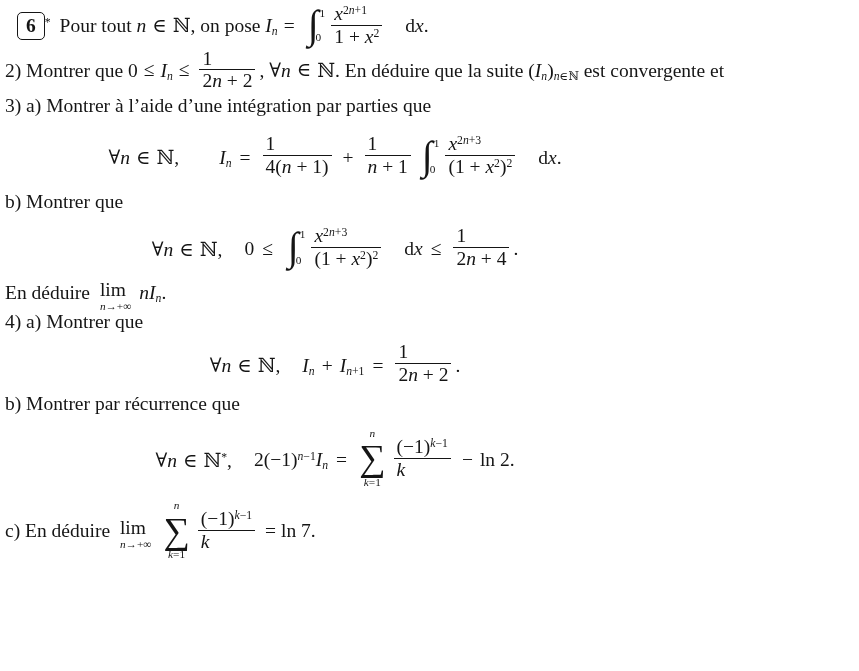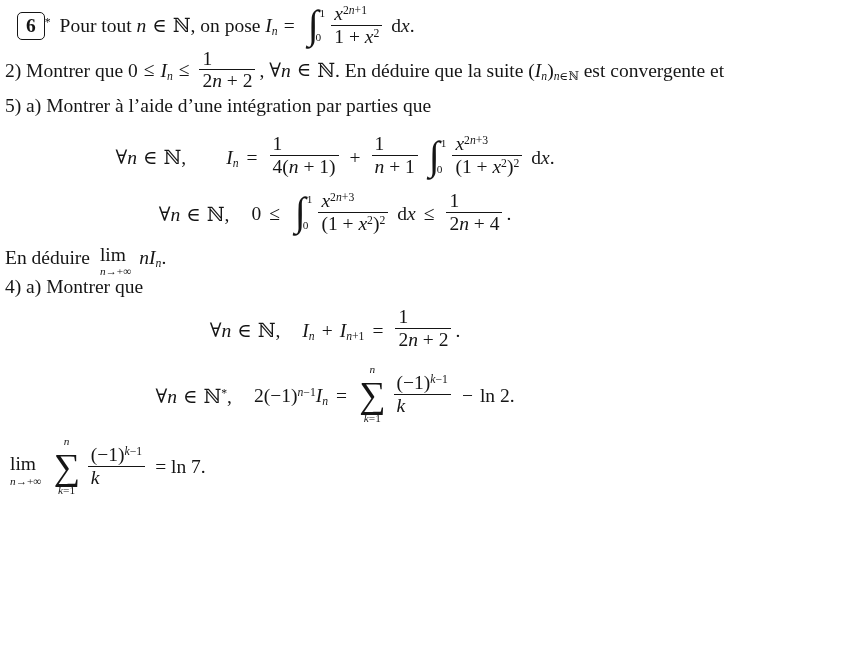--- a/index.html
+++ b/index.html
@@ -39,21 +39,21 @@
   .frac .den { border-top: 1.3px solid #151515; }
   .bigint { display: inline-flex; align-items: stretch; vertical-align: middle; margin: 0 2px 0 7px; position: relative; top: -2px; }
   .iglyph { font-size: 205%; line-height: 1.05; }
   .ilims { display: inline-flex; flex-direction: column; justify-content: space-between; font-size: 58%; padding: 2px 0 2px 1px; }
   .ilo { transform: translateX(-4px); }
   .bigsum { display: inline-flex; flex-direction: column; align-items: center; vertical-align: middle; margin: 0 4px; line-height: 1; position: relative; top: -2px; }
   .bigsum .t, .bigsum .b { font-size: 58%; line-height: 1.2; }
   .bigsum .g { font-size: 190%; line-height: 0.95; }
   .limop { display: inline-flex; flex-direction: column; align-items: flex-start; vertical-align: middle; margin: 0 8px 0 5px; line-height: 1; position: relative; top: 2px; }
   .limop .b { font-size: 58%; margin-top: 2px; white-space: nowrap; }
-  .dxg { margin-left: 5px; }
+  .dxg { margin-left: 19px; }
   .disp { display: flex; align-items: center; justify-content: center; width: 660px; white-space: nowrap; }
   .d1 { margin: 16px 0 10px; }
   .d2 { margin: 12px 0 6px; }
   .d3 { margin: 8px 0 4px; }
   .d4 { margin: 12px 0 10px; }
   .g0 { display: inline-block; text-align: right; }
   .gap38 { display: inline-block; width: 40px; }
   .gap24 { display: inline-block; width: 22px; }
   .l9 { margin: 6px 0 2px; }
   .lc { margin: 12px 0 0; }
@@ -68,21 +68,21 @@
         <span class="ilims">
           <span class="iup">1</span>
           <span class="ilo">0</span>
         </span>
       </span><span class="frac"><span class="num"><span class="it">x</span><sup class="cs"><span>2</span><span class="it">n</span><span>+1</span></sup></span><span class="den"><span>1 + </span><span class="it">x</span><sup>2</sup></span></span><span class="dxg"><span>d</span><span class="it">x</span><span>.</span></span></p>
 
 
   <p class="line"><span>2) Montrer que </span><span>0</span><span class="relin">≤</span><span class="it">I</span><sub class="it">n</sub><span class="relin">≤</span><span class="frac"><span class="num"><span>1</span></span><span class="den"><span>2</span><span class="it">n</span><span> + 2</span></span></span><span>, </span><span>∀</span><span class="it">n</span><span class="relin">∈</span><span>ℕ</span><span>. En déduire que la suite (</span><span class="it">I</span><sub class="it">n</sub><span>)</span><sub class="cs"><span class="it">n</span><span>∈</span><span>ℕ</span></sub><span> est convergente et</span></p>
 
 
-  <p class="line"><span>5) a) Montrer à l’aide d’une intégration par parties que</span></p>
+  <p class="line"><span>3) a) Montrer à l’aide d’une intégration par parties que</span></p>
 
   <div class="disp d1">
       <span class="g0"><span>∀</span><span class="it">n</span><span class="relin">∈</span><span>ℕ</span><span>,</span></span>
       <span class="gap38"></span>
       <span><span class="it">I</span><sub class="it">n</sub></span>
       <span class="rel">=</span>
       <span class="frac">
         <span class="num"><span>1</span></span>
         <span class="den"><span>4(</span><span class="it">n</span><span> + 1)</span></span>
       </span>
@@ -98,20 +98,21 @@
           <span class="ilo">0</span>
         </span>
       </span>
       <span class="frac">
         <span class="num"><span class="it">x</span><sup class="cs"><span>2</span><span class="it">n</span><span>+3</span></sup></span>
         <span class="den"><span>(</span><span>1 + </span><span class="it">x</span><sup>2</sup><span>)</span><sup>2</sup></span>
       </span>
       <span class="dxg"><span>d</span><span class="it">x</span><span>.</span></span>
     </div>
 
+  <p class="line"><span>b) Montrer que</span></p>
 
   <div class="disp d2">
       <span class="g0"><span>∀</span><span class="it">n</span><span class="relin">∈</span><span>ℕ</span><span>,</span></span>
       <span class="gap24"></span>
       <span>0</span>
       <span class="rel">≤</span>
       <span class="bigint">
         <span class="iglyph">∫</span>
         <span class="ilims">
           <span class="iup">1</span>
@@ -145,41 +146,42 @@
       <span class="op">+</span>
       <span><span class="it">I</span><sub class="cs"><span class="it">n</span><span>+1</span></sub></span>
       <span class="rel">=</span>
       <span class="frac">
         <span class="num"><span>1</span></span>
         <span class="den"><span>2</span><span class="it">n</span><span> + 2</span></span>
       </span>
       <span>.</span>
     </div>
 
+  <p class="line"><span>b) Montrer par récurrence que</span></p>
 
   <div class="disp d4">
       <span class="g0"><span>∀</span><span class="it">n</span><span class="relin">∈</span><span>ℕ</span><sup>*</sup><span>,</span></span>
       <span class="gap24"></span>
       <span><span>2(−1)</span><sup class="cs"><span class="it">n</span><span>−1</span></sup><span class="it">I</span><sub class="it">n</sub></span>
       <span class="rel">=</span>
       <span class="bigsum">
         <span class="t it">n</span>
         <span class="g">∑</span>
         <span class="b"><span class="it">k</span><span>=1</span></span>
       </span>
       <span class="frac">
         <span class="num"><span>(−1)</span><sup class="cs"><span class="it">k</span><span>−1</span></sup></span>
         <span class="den it">k</span>
       </span>
       <span class="op">−</span>
       <span>ln 2</span>
       <span>.</span>
     </div>
 
-  <p class="line lc"><span class="limop">
+  <p class="line lc"><span>c) En déduire </span><span class="limop">
         <span class="t">lim</span>
         <span class="b"><span class="it">n</span><span>→+∞</span></span>
       </span><span class="bigsum">
         <span class="t it">n</span>
         <span class="g">∑</span>
         <span class="b"><span class="it">k</span><span>=1</span></span>
       </span><span class="frac"><span class="num"><span>(−1)</span><sup class="cs"><span class="it">k</span><span>−1</span></sup></span><span class="den it">k</span></span><span class="relin">= ln 7.</span></p>
 
 </div>
 

